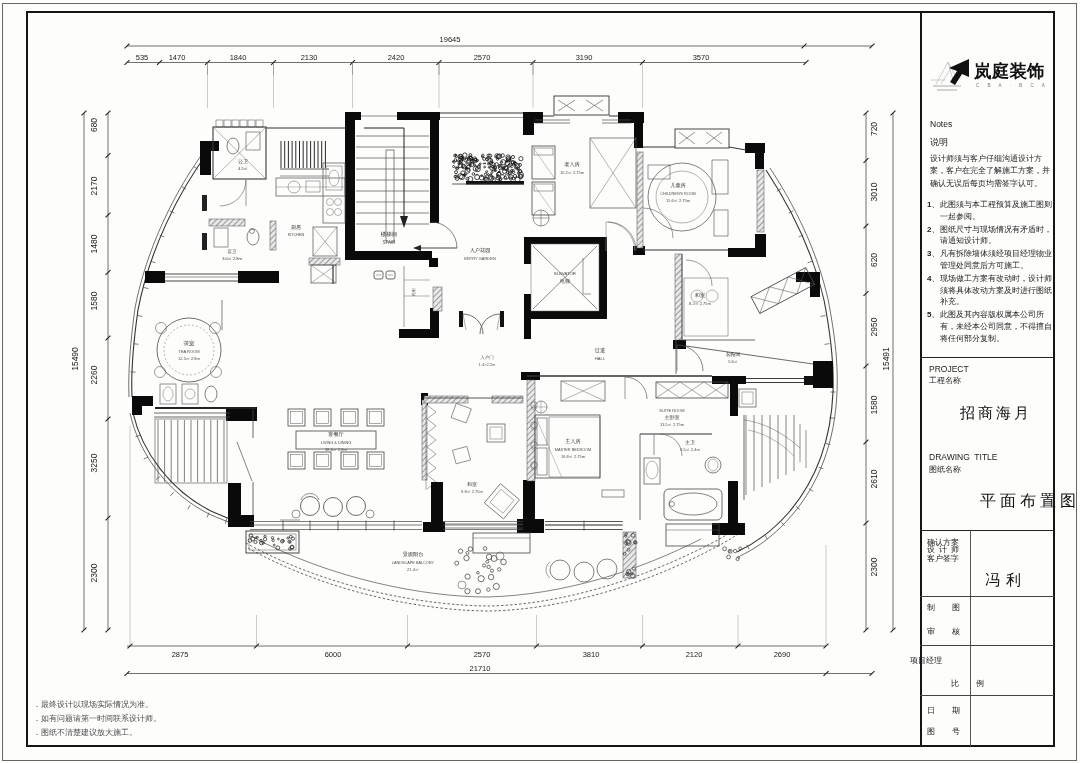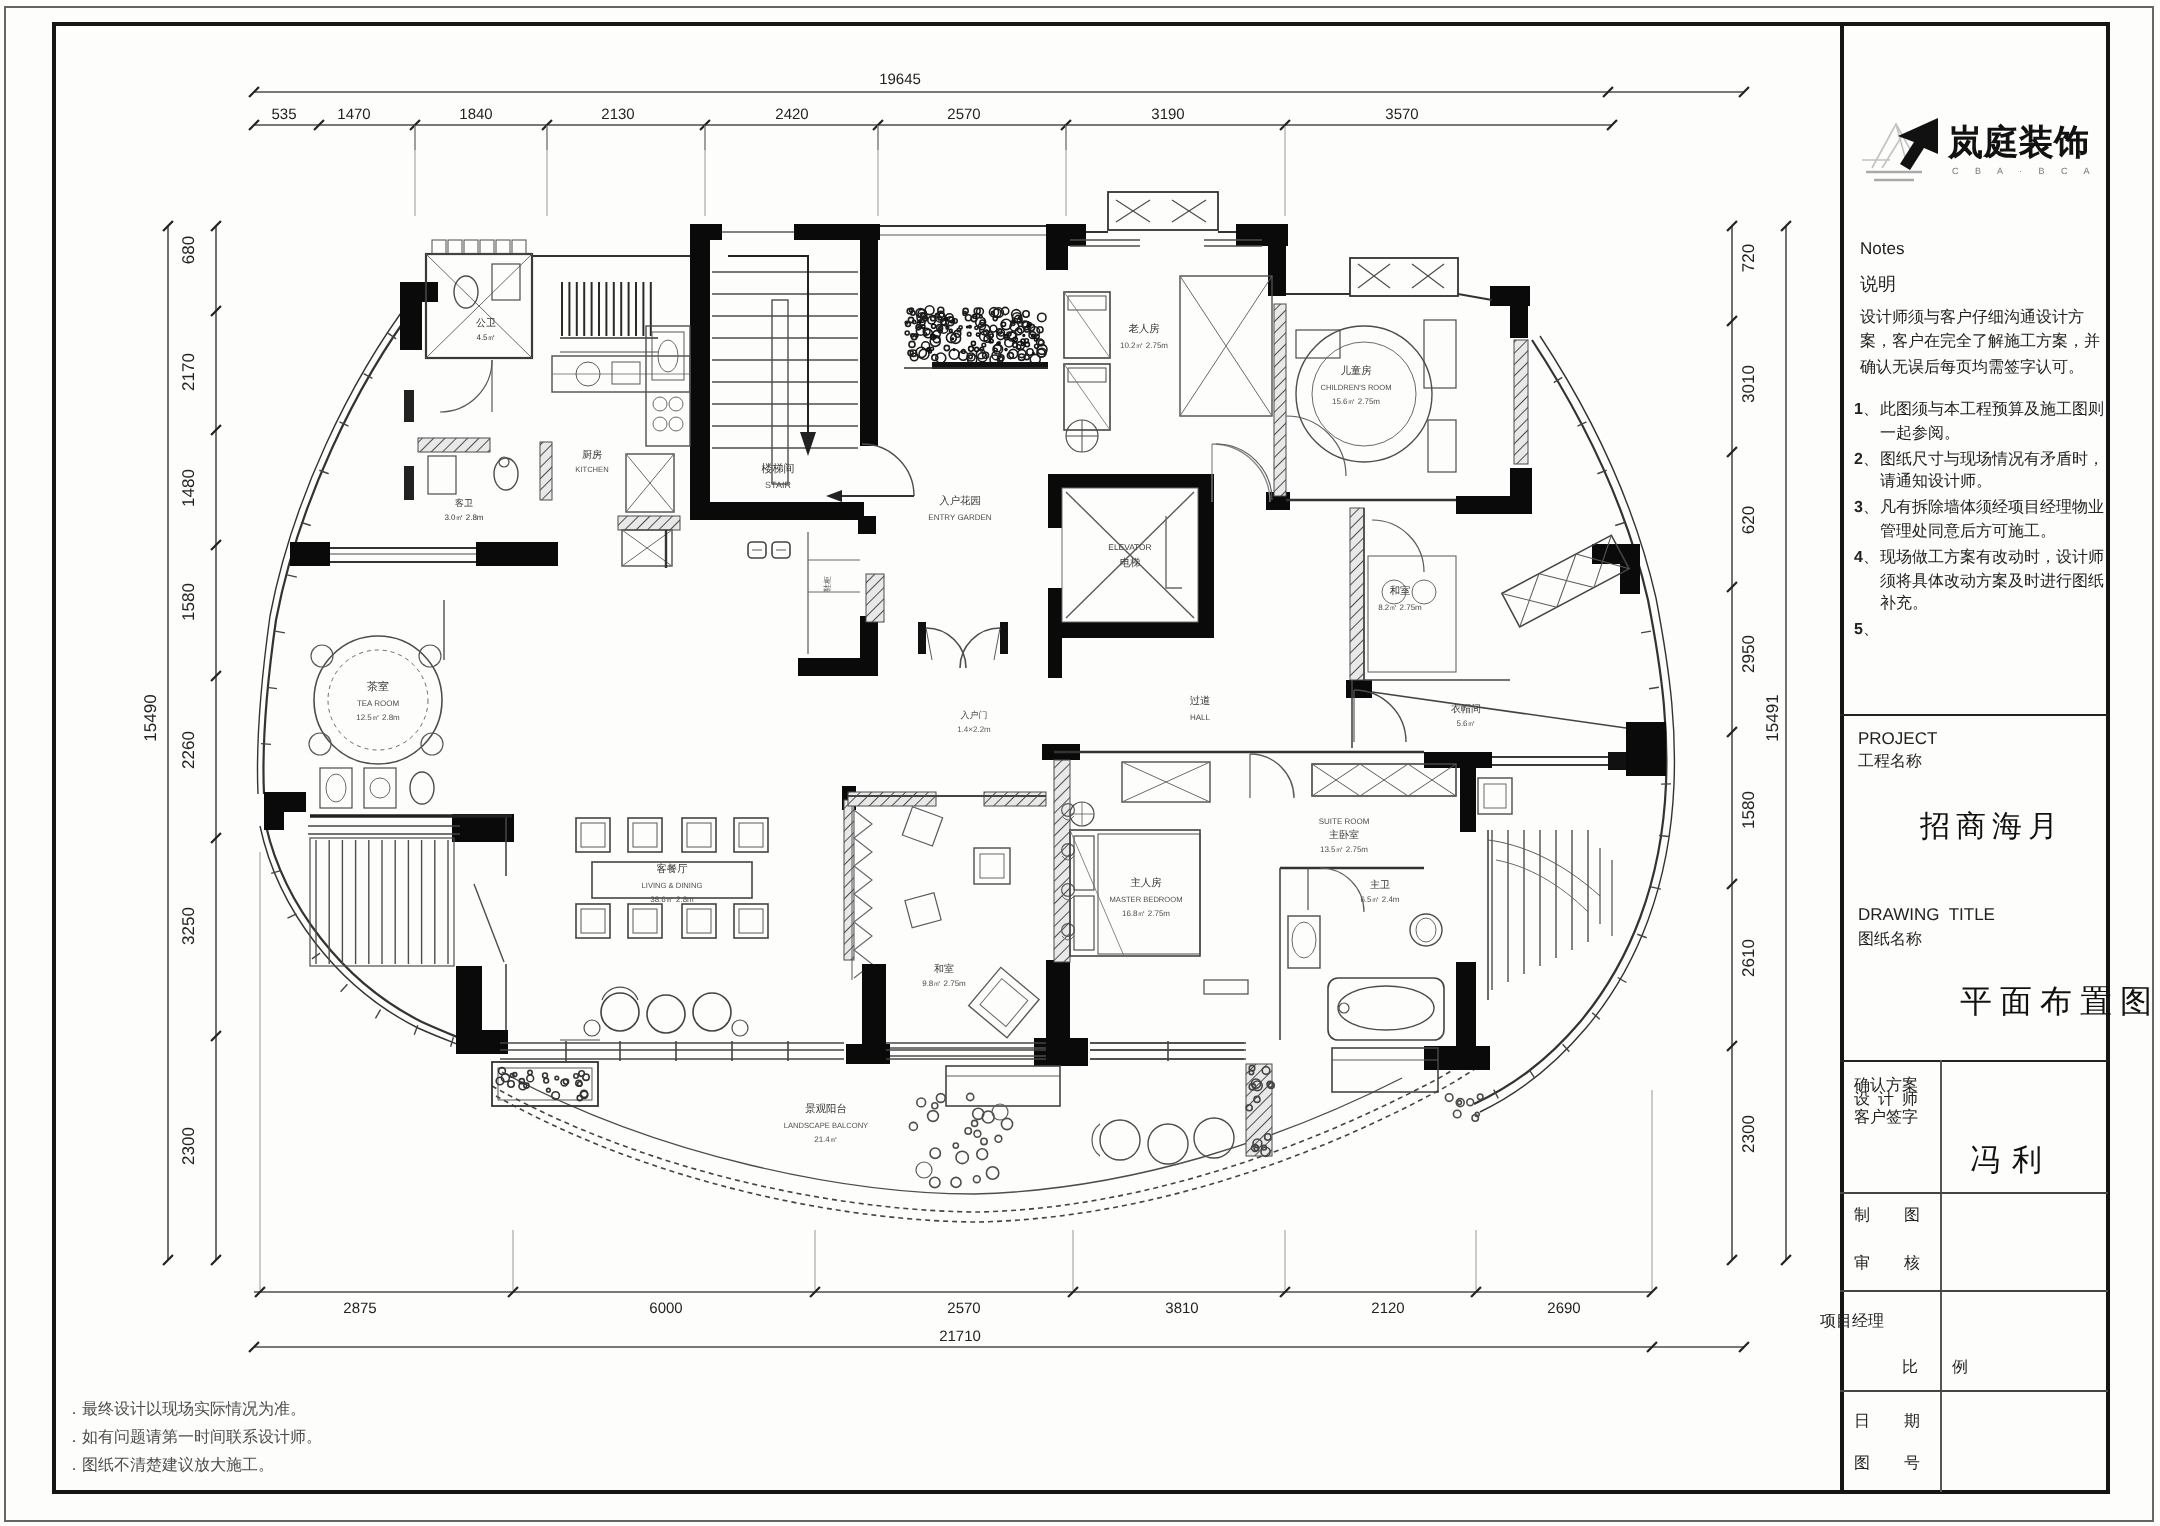--- a/index.html
+++ b/index.html
@@ -863,20 +863,21 @@
       <div style="display:flex;margin-bottom:1.5px;">
         <div style="width:13px;flex:none;"><b>3</b>、</div>
         <div>凡有拆除墙体须经项目经理物业管理处同意后方可施工。</div>
       </div>
       <div style="display:flex;margin-bottom:1.5px;">
         <div style="width:13px;flex:none;"><b>4</b>、</div>
         <div>现场做工方案有改动时，设计师须将具体改动方案及时进行图纸补充。</div>
       </div>
       <div style="display:flex;margin-bottom:1.5px;">
         <div style="width:13px;flex:none;"><b>5</b>、</div>
+        <div>此图及其内容版权属本公司所有，未经本公司同意，不得擅自将任何部分复制。</div>
       </div>
     </div>
   </div>
 <div class="hl" style="left:920px;top:357px;width:134px;"></div>
 <div class="abs" style="left:929px;top:364px;font-size:8.5px;color:#222;">PROJECT</div>
 <div class="abs" style="left:929px;top:375px;font-size:8px;color:#222;">工程名称</div>
 <div class="abs" style="left:920px;top:404px;font-size:15px;color:#111;width:152px;text-align:center;font-weight:500;"><span style="letter-spacing:3px">招商海月</span></div>
 <div class="abs" style="left:929px;top:452px;font-size:8.5px;color:#222;">DRAWING&nbsp; TITLE</div>
 <div class="abs" style="left:929px;top:464px;font-size:8px;color:#222;">图纸名称</div>
 <div class="abs" style="left:920px;top:491px;font-size:16px;color:#111;width:134px;text-align:center;font-weight:500;padding-left:43px;"><span style="letter-spacing:4px">平面布置图</span></div>

